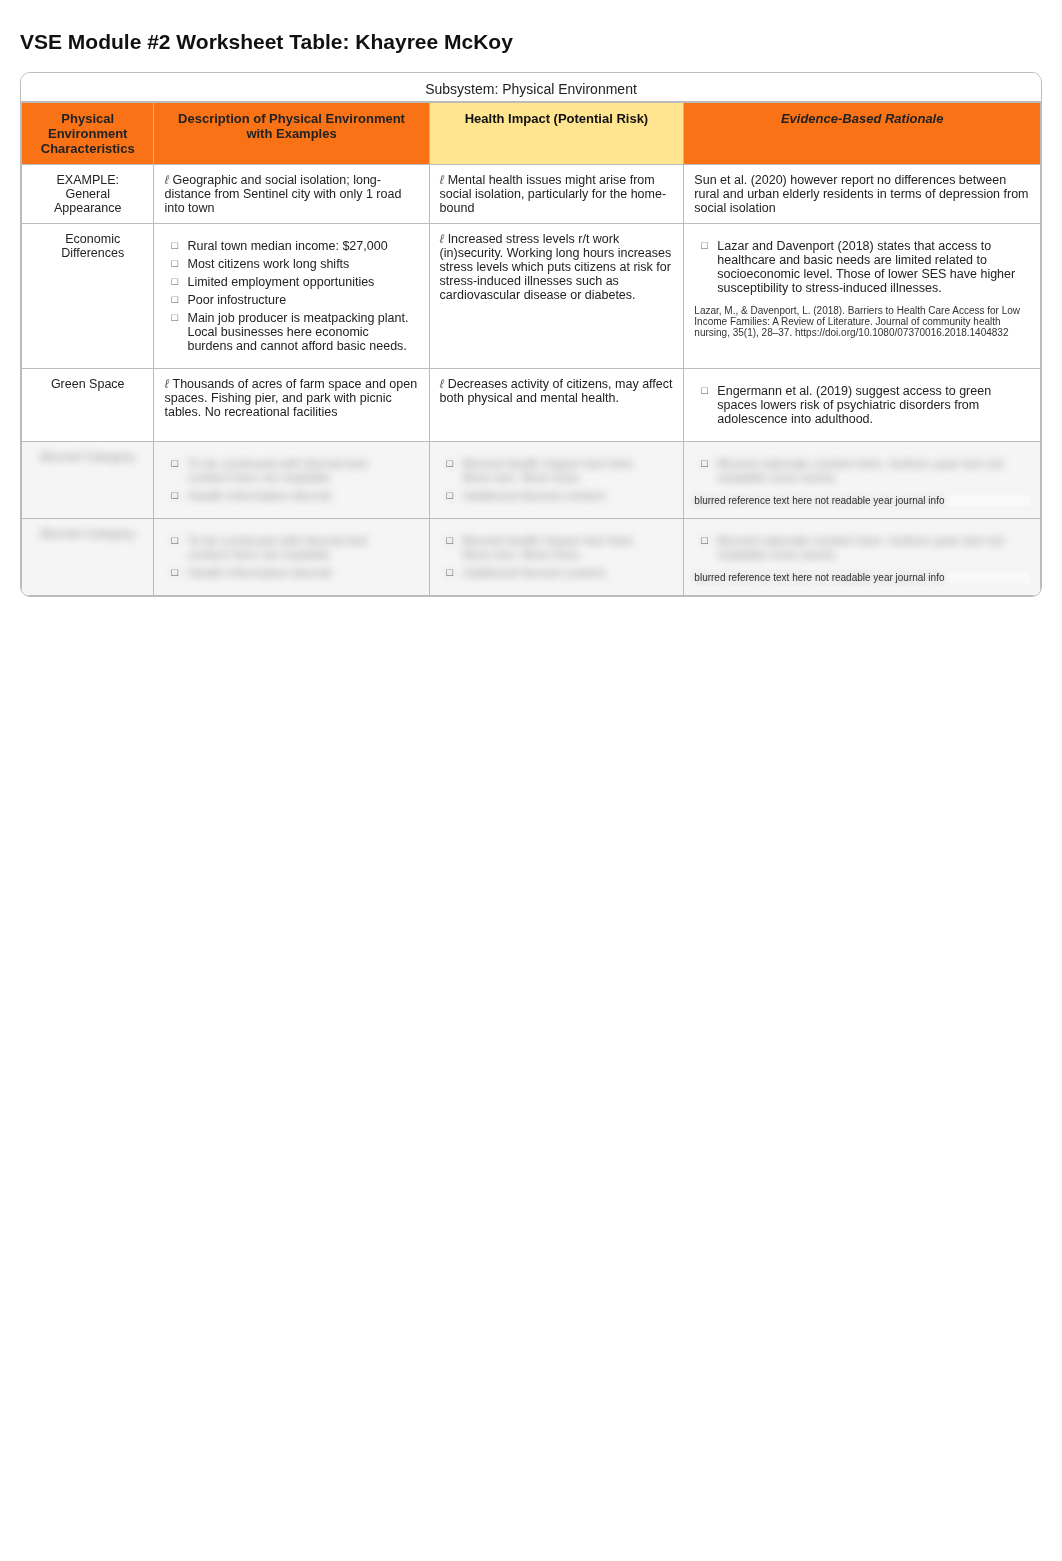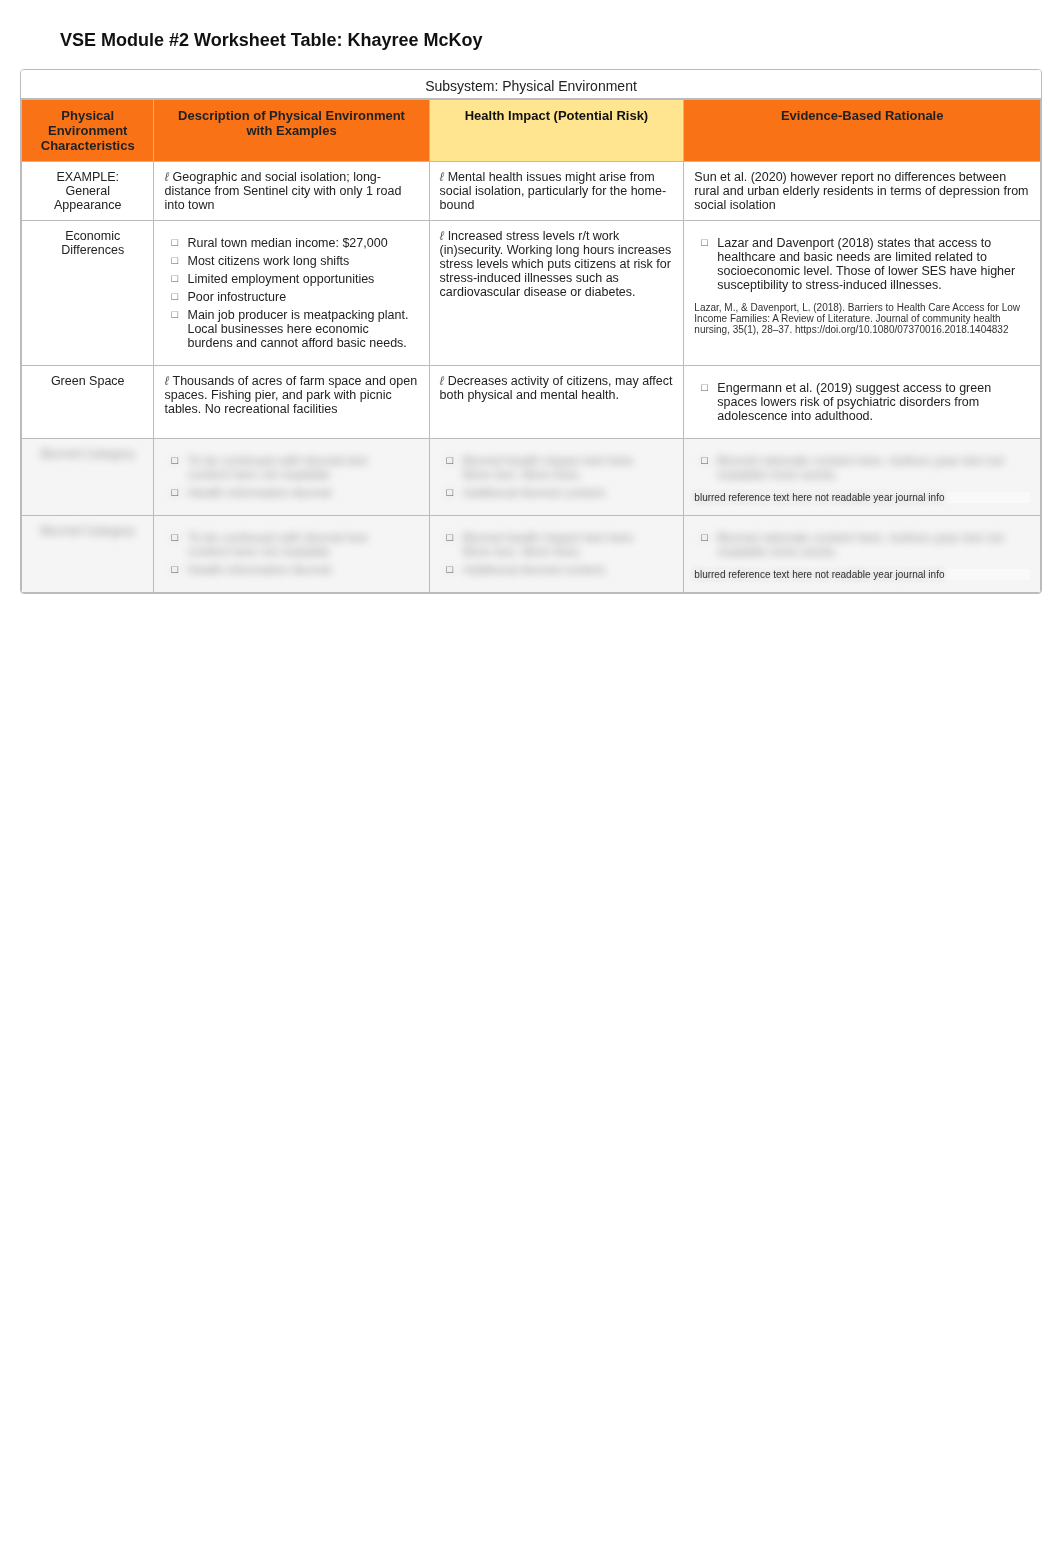--- a/index.html
+++ b/index.html
@@ -5,29 +5,28 @@
     * { box-sizing: border-box; margin: 0; padding: 0; }
     body {
       font-family: Arial, sans-serif;
       font-size: 13px;
       background: #fff;
       color: #222;
       padding: 30px 20px;
       max-width: 1062px;
     }
     .page-title {
-      font-size: 18px;
+      font-size: 21px;
       font-weight: bold;
       margin-bottom: 18px;
       color: #111;
-      margin-left: 40px;
     }
     .table-wrapper {
       border: 1px solid #bbb;
-      border-radius: 4px;
+      border-radius: 10px;
       overflow: hidden;
     }
     .subsystem-header {
       text-align: center;
       font-size: 14px;
       font-weight: normal;
       padding: 8px 0 4px 0;
       background: #fff;
       border-bottom: 1px solid #bbb;
     }
@@ -47,21 +46,21 @@
       background: #f97316;
       font-size: 13px;
     }
     .col-header-highlight {
       background: #ffe58f;
       color: #111;
     }
     .col1 { width: 13%; }
     .col2 { width: 27%; }
     .col3 { width: 25%; }
-    .col4 { width: 35%; }
+    .col4 { width: 35%; font-style: italic; }
     td.cat-cell {
       text-align: center;
       font-weight: normal;
       margin-left: 8px;
     }
     .bullet-list {
       list-style: none;
       padding: 0;
       margin: 7px;
     }

